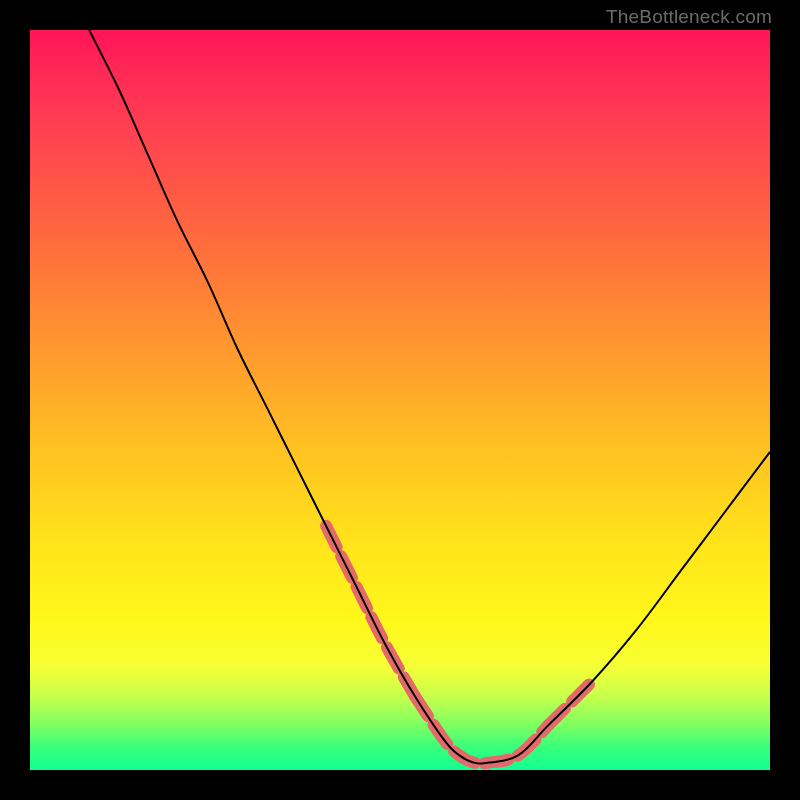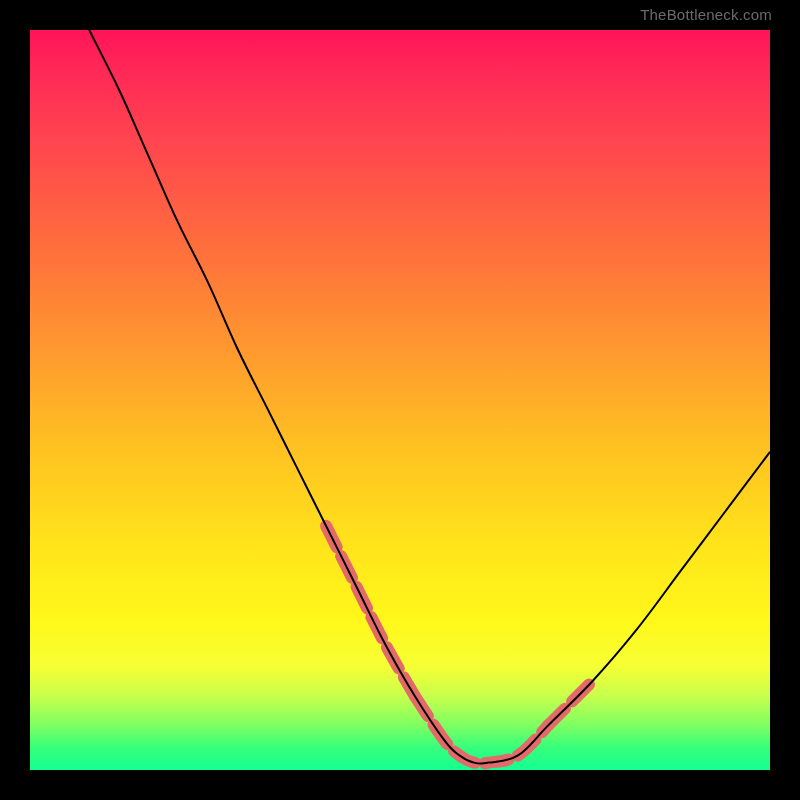--- a/index.html
+++ b/index.html
@@ -68,21 +68,21 @@
     stroke-linecap: round;
     stroke-linejoin: round;
     stroke-dasharray: 24 10;
   }
 
   .watermark {
     position: absolute;
     top: 6px;
     right: 28px;
     color: #6b6b6b;
-    font-size: 15px;
+    font-size: 19px;
     font-weight: 500;
     letter-spacing: 0.2px;
     user-select: none;
   }
 </style>
 </head>
 <body>
 
 <div class="watermark">TheBottleneck.com</div>
 

